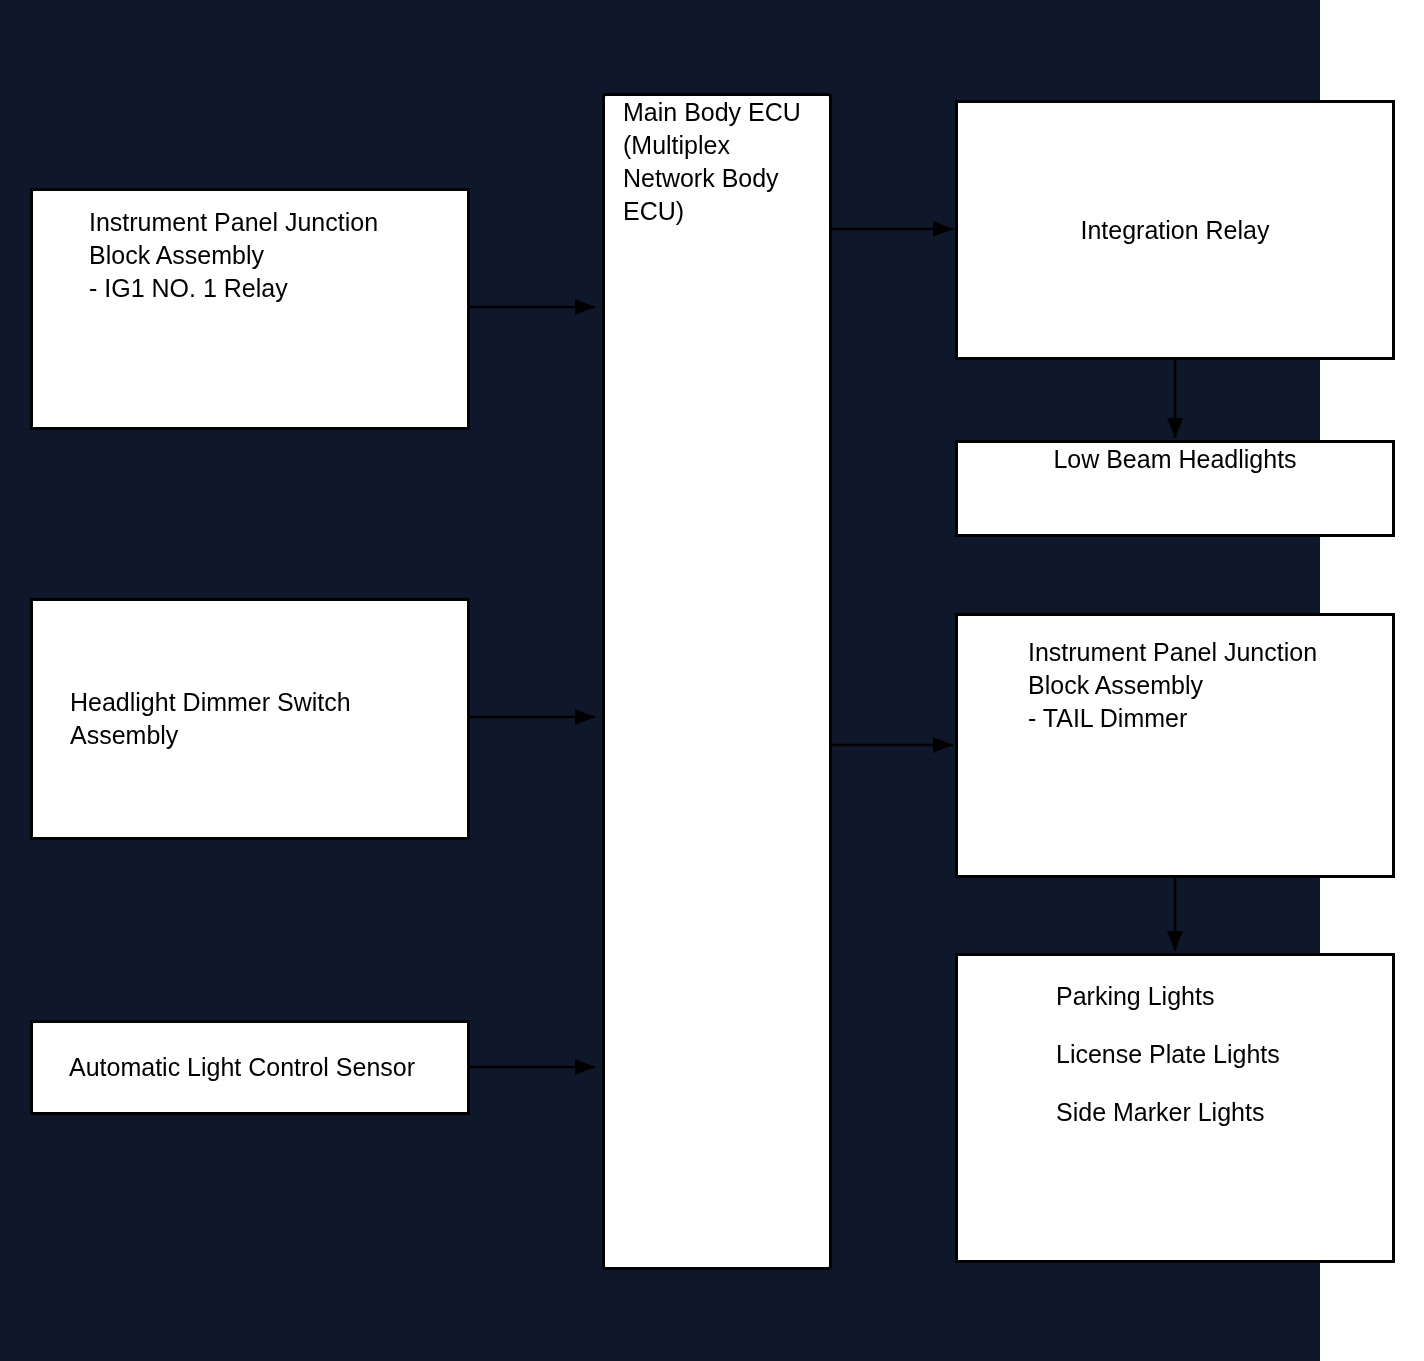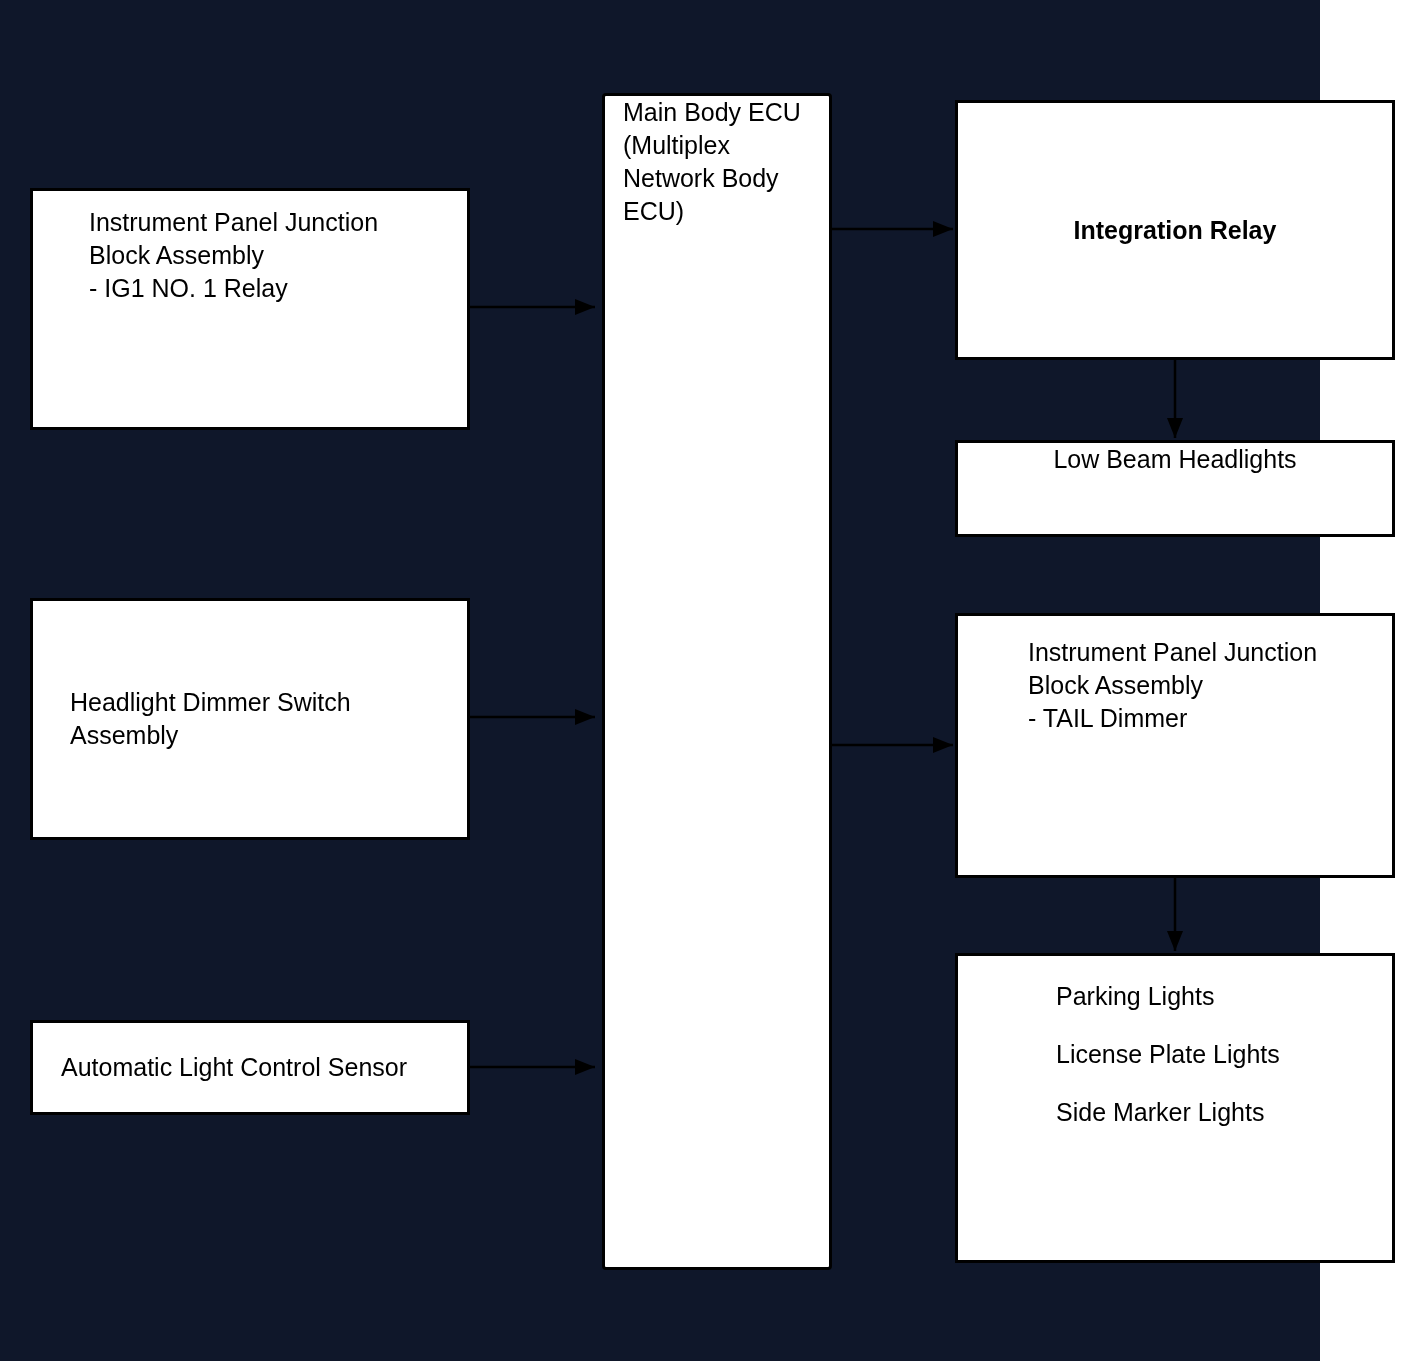--- a/index.html
+++ b/index.html
@@ -21,28 +21,28 @@
     top: 0; left: 0;
     width: 1424px; height: 1361px;
   }
   .box {
     position: absolute;
     border: 3px solid #000;
     background: #fff;
   }
   .b-left1 { left: 30px;  top: 188px;  width: 440px; height: 242px; padding: 15px 18px 0 56px; }
   .b-left2 { left: 30px;  top: 598px;  width: 440px; height: 242px; display: flex; flex-direction: column; justify-content: center; padding-left: 37px; }
-  .b-left3 { left: 30px;  top: 1020px; width: 440px; height: 95px;  display: flex; align-items: center; padding-left: 28px; }
+  .b-left3 { left: 30px;  top: 1020px; width: 440px; height: 95px;  display: flex; align-items: center; padding-left: 36px; }
   .b-center {
     left: 602px; top: 93px; width: 230px; height: 1177px;
     border-radius: 4px;
     display: flex; align-items: flex-start;
     padding-left: 18px;
   }
-  .b-right1 { left: 955px; top: 100px; width: 440px; height: 260px; display: flex; align-items: center; justify-content: center; font-weight: bold; }
+  .b-right1 { left: 955px; top: 100px; width: 440px; height: 260px; display: flex; align-items: center; justify-content: center; }
   .b-right2 { left: 955px; top: 440px; width: 440px; height: 97px;  display: flex; align-items: flex-start; justify-content: center; }
   .b-right3 { left: 955px; top: 613px; width: 440px; height: 265px; padding: 20px 18px 0 70px; }
   .b-right4 { left: 955px; top: 953px; width: 440px; height: 310px; padding: 24px 24px 0 98px; }
 
   .title-wrap { max-width: 332px; }
   .center-label { width: 196px; }
   .sub { }
   .line-item { line-height: 33px; margin-bottom: 25px; }
 </style>
 </head>

